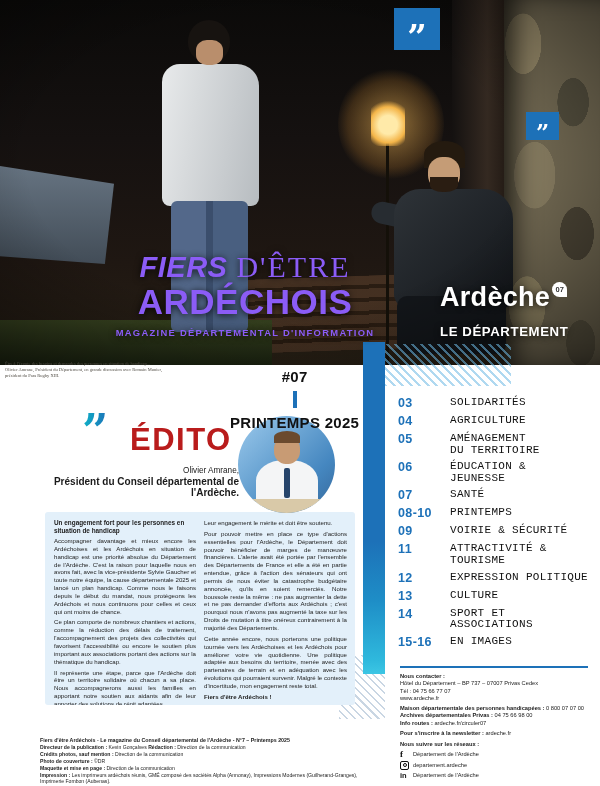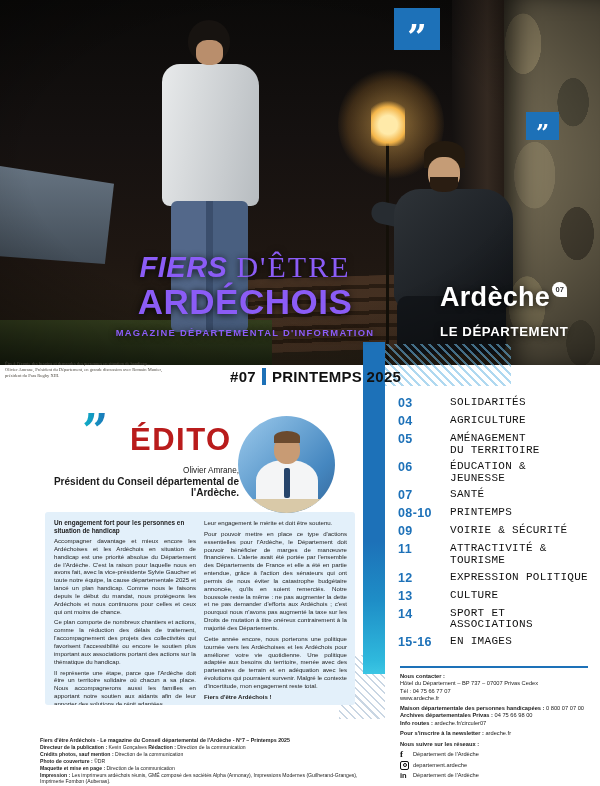--- a/index.html
+++ b/index.html
@@ -72,21 +72,21 @@
   .logo{left:440px;top:282px;width:150px;color:#fff;z-index:5;text-shadow:0 1px 6px rgba(0,0,0,.8);}
   .logo-name{font-weight:bold;font-size:27px;letter-spacing:.3px;display:inline-block;}
   .logo-badge{display:inline-block;vertical-align:top;width:15px;height:15px;margin-left:2px;
     background:#fff;color:#333;border-radius:50% 50% 0 50%;font-size:7.5px;font-weight:bold;
     text-align:center;line-height:15px;text-shadow:none;}
   .logo-tag{font-weight:bold;font-size:13.2px;letter-spacing:.6px;margin-top:11px;}
 
   
   .caption{left:5px;top:361px;width:215px;font-family:"Liberation Serif",serif;
     font-size:4.5px;line-height:5.9px;color:#514d45;}
-  .issue{left:230px;top:368px;display:flex;align-items:center;gap:6px;z-index:5;}
+  .issue{left:230px;top:368px;display:flex;align-items:center;gap:6px;z-index:5;flex-direction:column;}
   .issue-num,.issue-season{font-weight:bold;font-size:15px;letter-spacing:.3px;color:#111;}
   .issue-sep{width:4px;height:17px;background:#1d71b8;}
   .vbar{left:363px;top:342px;width:22px;height:332px;z-index:4;
     background:linear-gradient(180deg,#1d71b8 0%,#1d71b8 60%,#1e8ec7 78%,#2fb9dd 96%,#3cc6e4 100%);}
   .hatch1{left:385px;top:344px;width:126px;height:42px;z-index:4;
     background:repeating-linear-gradient(45deg,rgba(110,185,228,.55) 0 2px,transparent 2px 6px);}
   .hatch2{left:339px;top:655px;width:46px;height:64px;
     background:repeating-linear-gradient(45deg,#c9d6e3 0 1.5px,transparent 1.5px 5.5px);}
 
   

